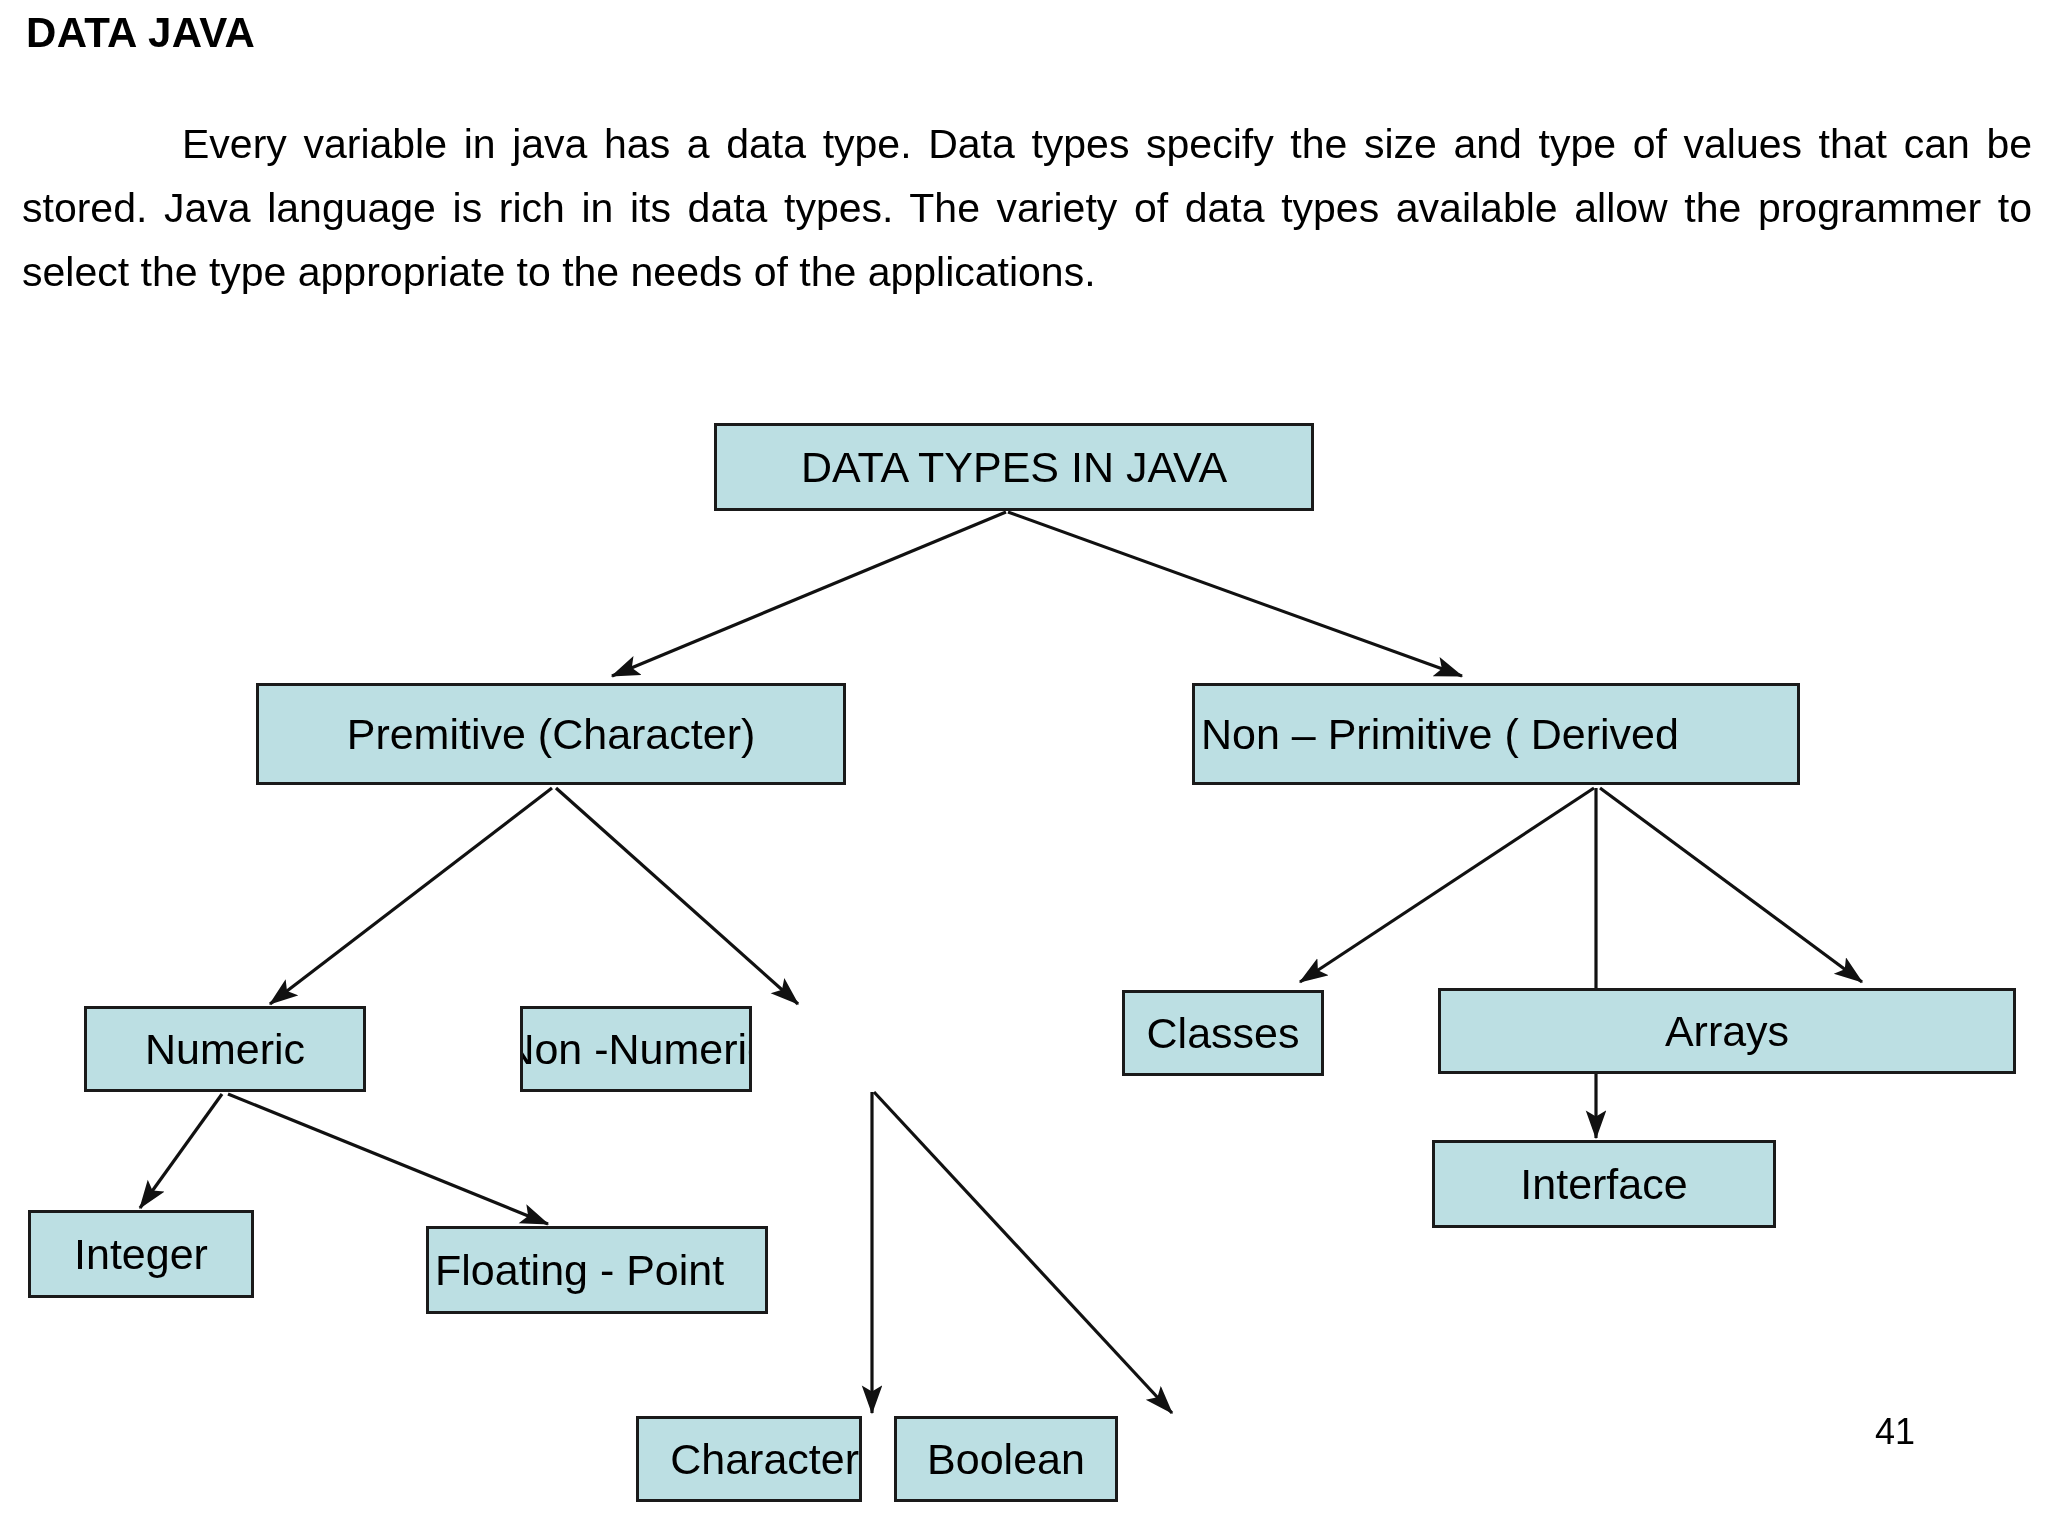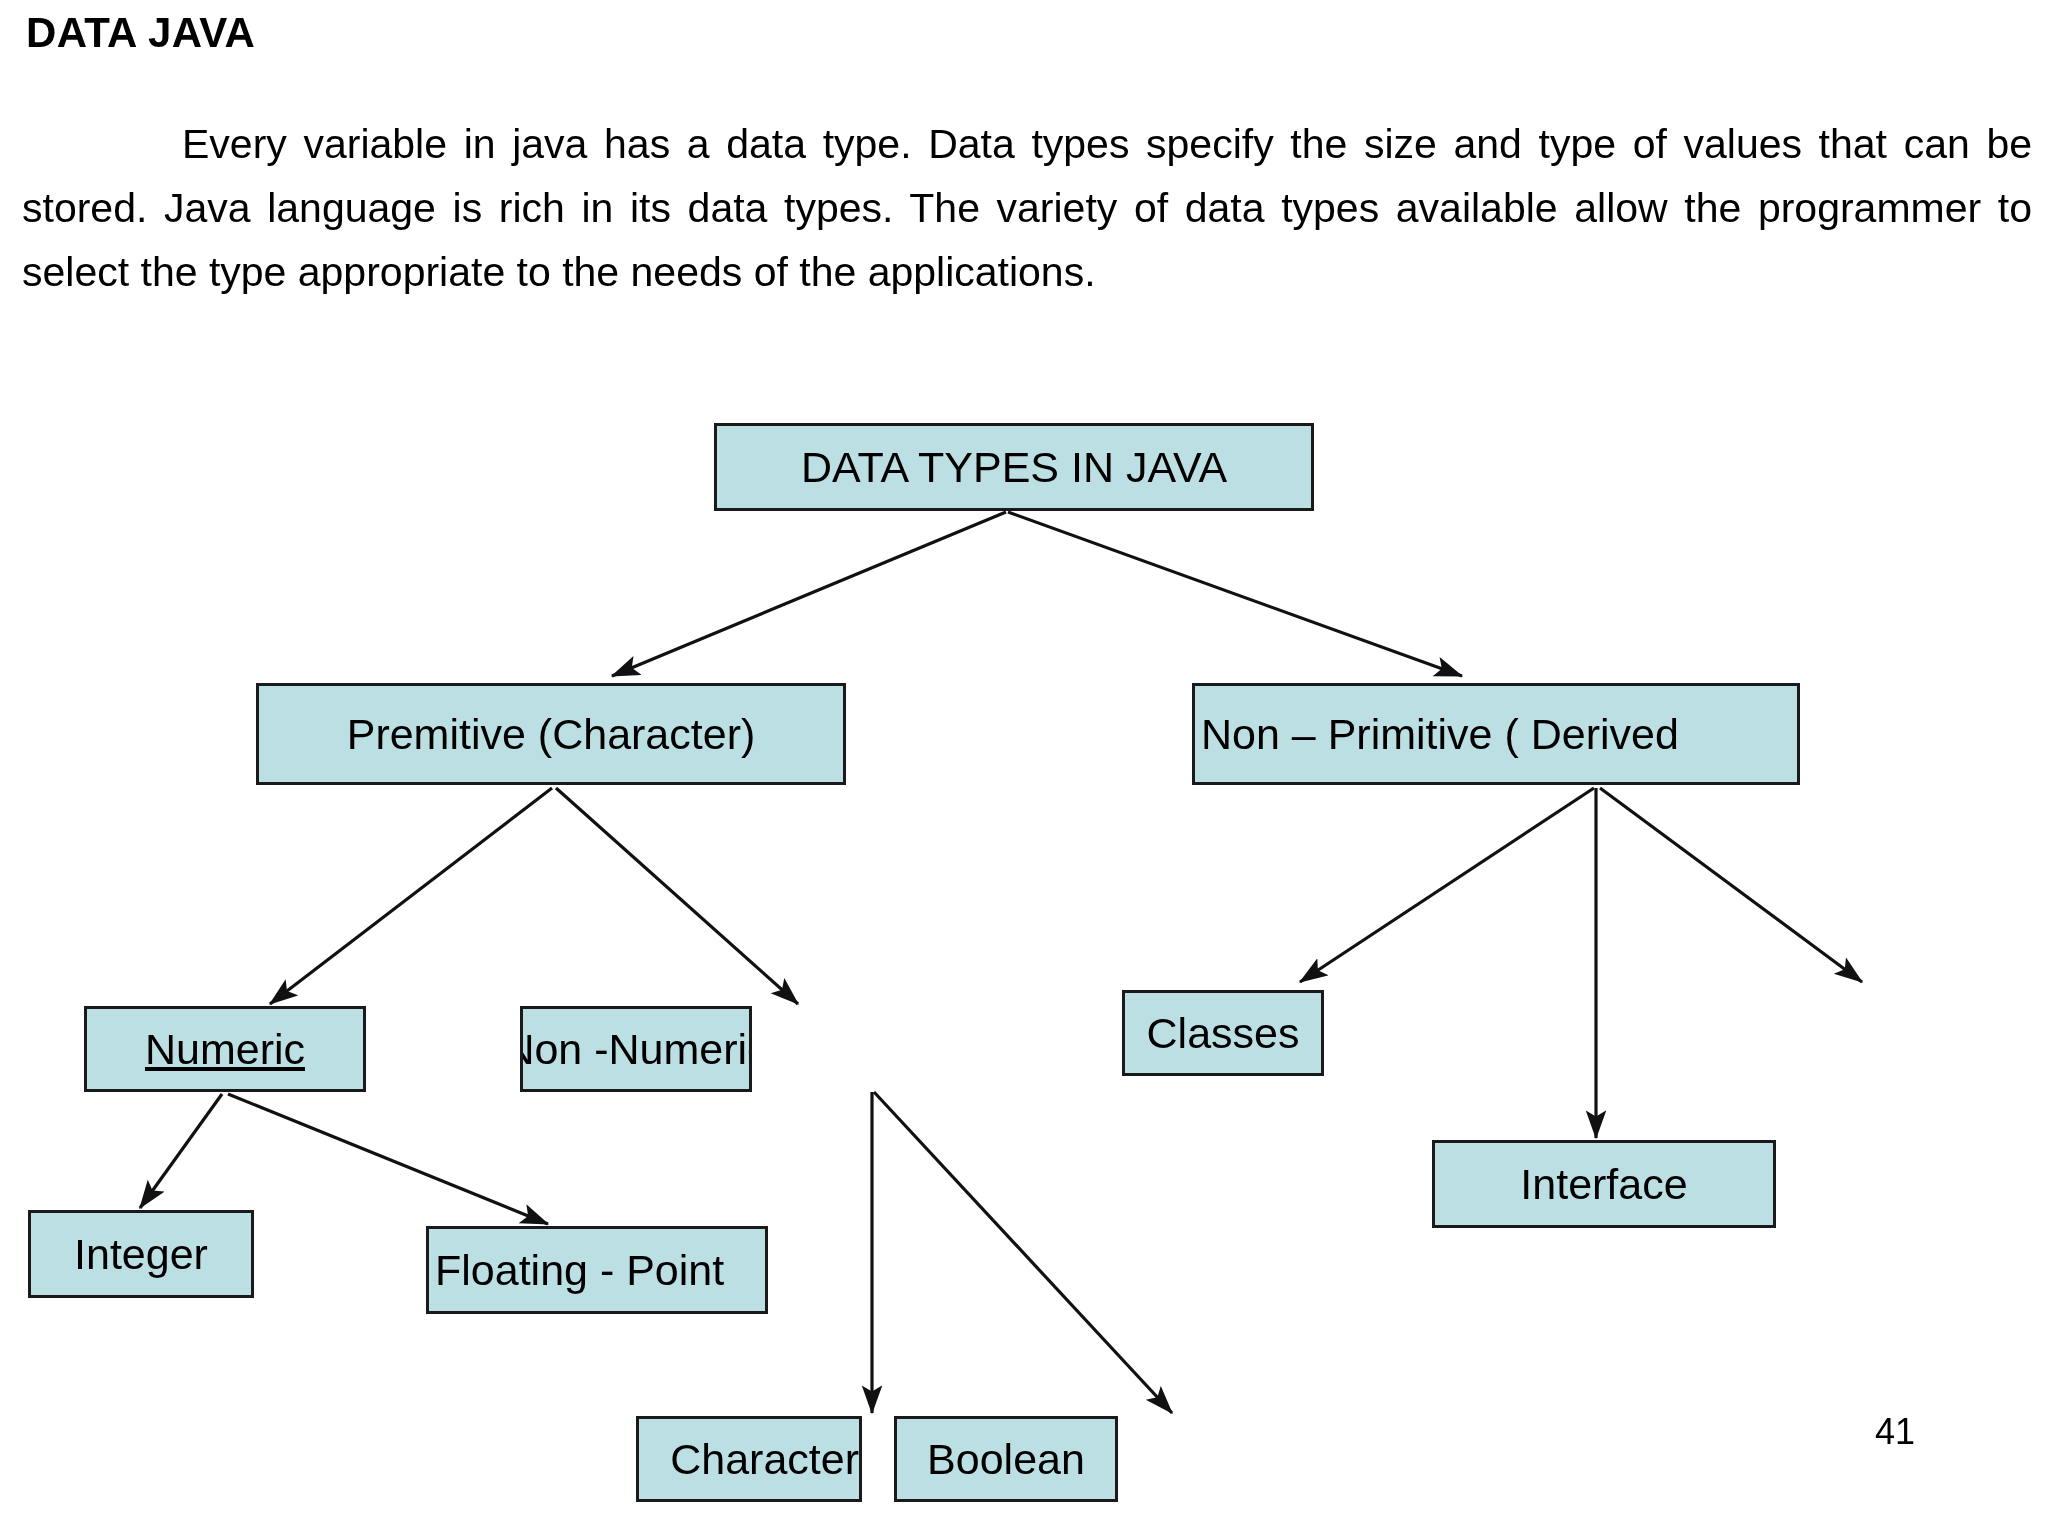--- a/index.html
+++ b/index.html
@@ -133,32 +133,35 @@
     </div>
 
     <div class="node" style="left:256px; top:683px; width:590px; height:102px;">
       <span class="node-label">Premitive (Character)</span>
     </div>
 
     <div class="node clip" style="left:1192px; top:683px; width:608px; height:102px;">
       <span class="node-label">Non – Primitive ( Derived</span>
     </div>
 
-    <div class="node" style="left:84px; top:1006px; width:282px; height:86px;text-decoration:underline;">
+    <div class="node" style="left:84px; top:1006px; width:282px; height:86px;">
       <span class="node-label">Numeric</span>
     </div>
 
     <div class="node" style="left:520px; top:1006px; width:232px; height:86px;">
       <span class="node-label">Non -Numeric</span>
     </div>
 
     <div class="node" style="left:1122px; top:990px; width:202px; height:86px;">
       <span class="node-label">Classes</span>
     </div>
 
+    <div class="node" style="left:1438px; top:988px; width:578px; height:86px;">
+      <span class="node-label">Arrays</span>
+    </div>
 
     <div class="node" style="left:1432px; top:1140px; width:344px; height:88px;">
       <span class="node-label">Interface</span>
     </div>
 
     <div class="node" style="left:28px; top:1210px; width:226px; height:88px;">
       <span class="node-label">Integer</span>
     </div>
 
     <div class="node clip" style="left:426px; top:1226px; width:342px; height:88px;">

